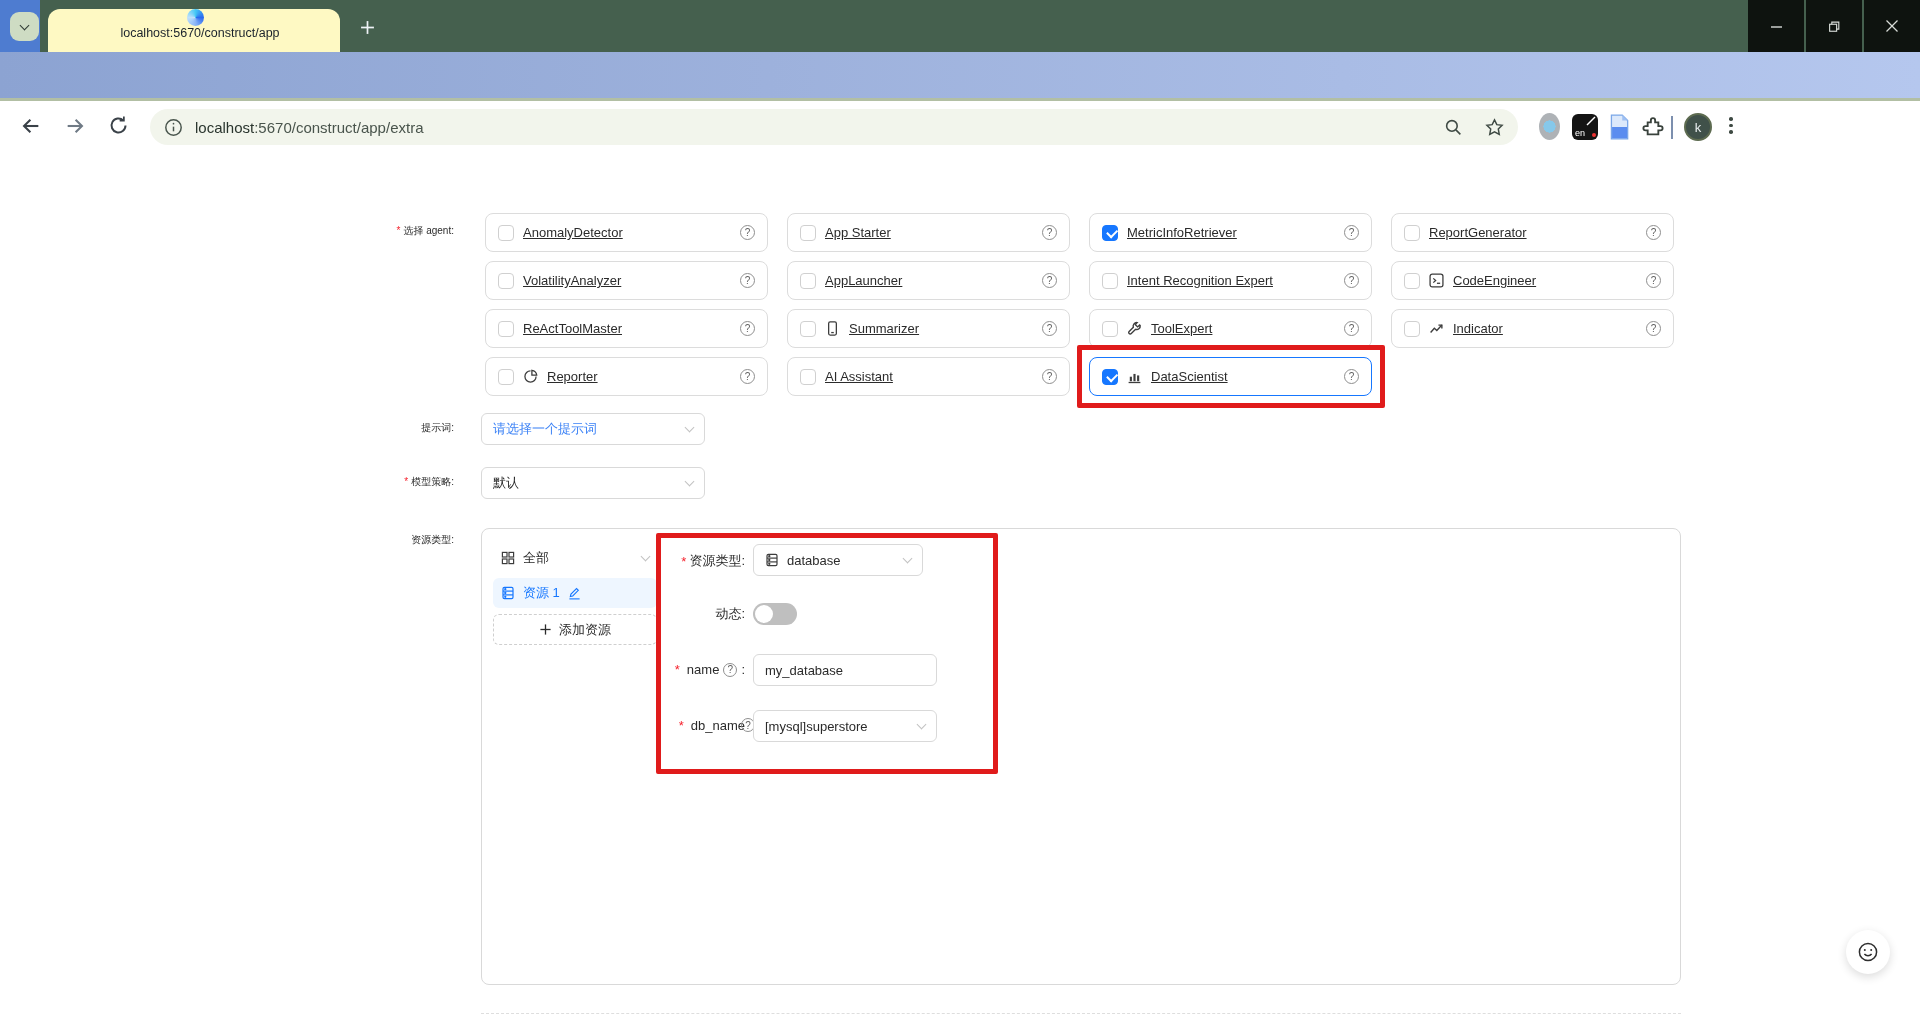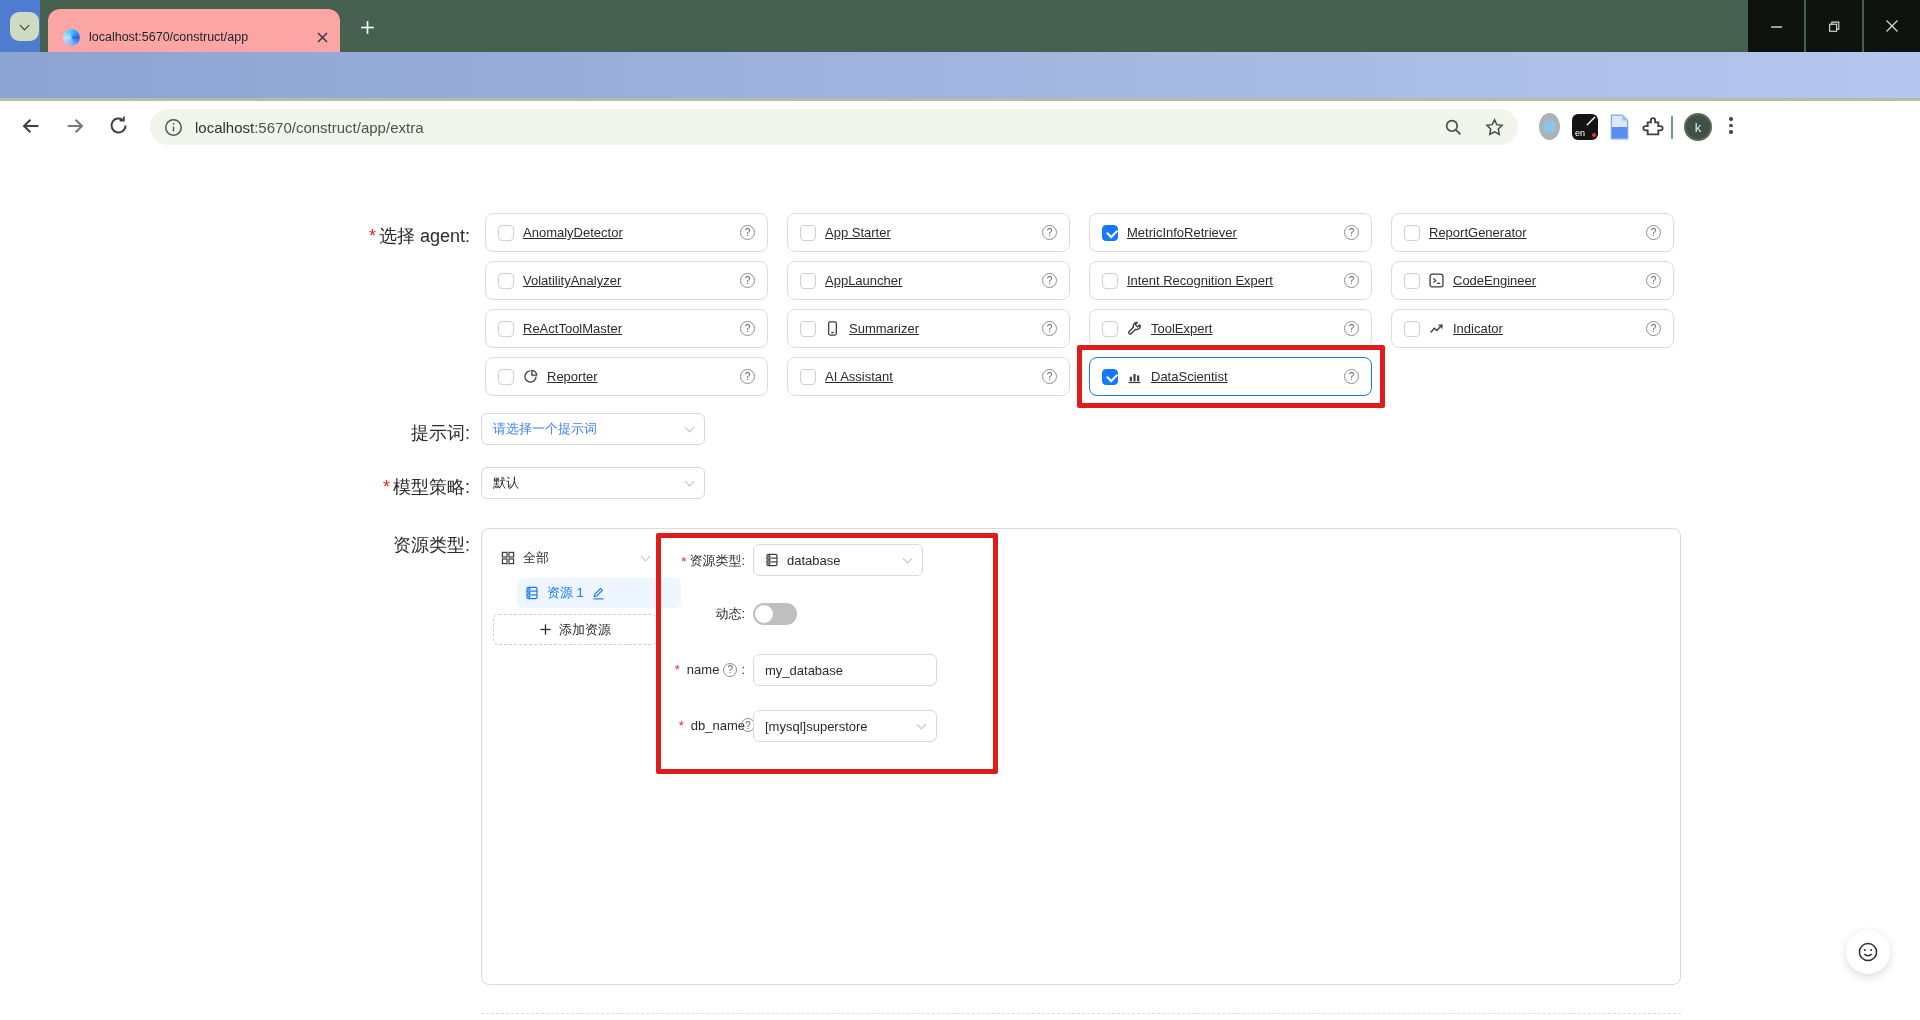--- a/index.html
+++ b/index.html
@@ -9,22 +9,22 @@
   #screen { position:relative; width:1920px; height:1020px; background:#fff; }
 
   
   #titlebar { left:0; top:0; width:1920px; height:52px; background:#45604e; }
   #corner-accent { left:0; top:0; width:40px; height:52px; background:#4e7cd0; }
   #tabsearch-btn { left:10px; top:12px; width:29px; height:29px; border-radius:9px;
     background:#cedcc3; display:flex; align-items:center; justify-content:center; }
   .chev { width:7px; height:7px; border-right:1.7px solid #c2c2c2; border-bottom:1.7px solid #c2c2c2;
     transform:rotate(45deg); margin-top:-3px; }
   #tabsearch-btn .chev { border-color:#2e3a33; }
-  #tab { left:48px; top:9px; width:292px; height:56px; background:#fca5a5;
-    border-radius:12px 12px 0 0; display:flex; align-items:center; padding:0 12px 0 15px; }
+  #tab { left:48px; top:9px; width:292px; height:56px; background:#fef9c3;
+    border-radius:12px 12px 0 0; display:flex; align-items:center; padding:0 12px 0 15px;flex-direction:column; }
   #tab-title { flex:1; font-size:12.5px; color:#1a222b; white-space:nowrap; overflow:hidden; margin-left:9px; }
   #favicon { width:17px; height:17px; border-radius:50%; flex:none;
     background:conic-gradient(#45c8f5,#2a69ef,#8ab5f8,#bfe0fb,#45c8f5); }
   #newtab-btn { left:356px; top:16px; width:22px; height:22px; display:flex; align-items:center; justify-content:center; }
   #win-controls { left:1748px; top:0; width:172px; height:52px; background:#0e130f; display:flex; }
   .win-btn { width:56px; height:52px; display:flex; align-items:center; justify-content:center; }
   .win-sep { width:2px; height:52px; background:#45604e; }
 
   #toolbar { left:0; top:52px; width:1920px; height:46px;
     background:linear-gradient(90deg,#8ca3d2,#9db1dc 40%,#b5c7ee); }
@@ -50,21 +50,21 @@
   
   #page-header { left:0; top:101px; width:1920px; height:65px; background:#fff; border-bottom:1px solid #ececec; }
   #logo-box { left:52px; top:114px; width:38px; height:38px; border:1px solid #ebebeb; border-radius:10px;
     display:flex; align-items:center; justify-content:center; background:#fff; }
   #app-title { left:100px; top:126px; font-size:13px; color:#1f1f1f; }
   #save-btn { left:1833px; top:122px; width:62px; height:31px; border-radius:6px; border:none;
     background:linear-gradient(90deg,#18d2e3,#1f6ff5); color:#fff; font-size:13px; letter-spacing:3px;
     display:flex; align-items:center; justify-content:center; cursor:pointer; }
 
   
-  .form-label { position:absolute; left:240px; width:230px; text-align:right; font-size:18px; color:#2b2b2b; }
+  .form-label { position:absolute; left:224px; width:230px; text-align:right; font-size:10px; color:#2b2b2b; }
   .req { color:#f5222d; margin-right:3px; }
 
   .agent-item { position:absolute; width:283px; height:39px; background:#fff; border:1px solid #dcdcdc;
     border-radius:8px; display:flex; align-items:center; padding:0 12px; gap:9px; cursor:pointer; }
   .agent-item.selected { border-color:#1677ff; }
   .agent-label { flex:1; font-size:13px; color:#2b2b2b; white-space:nowrap; overflow:hidden;text-decoration:underline; }
   .cb { width:16px; height:16px; border:1px solid #d0d0d0; border-radius:4px; background:#fff; flex:none; position:relative; }
   .cb.checked { background:#1677ff; border-color:#1677ff; }
   .cb.checked::after { content:""; position:absolute; left:3.5px; top:3.5px; width:8px; height:4.5px;
     border-left:2px solid #fff; border-bottom:2px solid #fff; transform:rotate(-45deg); }
@@ -75,21 +75,21 @@
   .red-box { position:absolute; border:5px solid #e01b1b; border-radius:2px; pointer-events:none; }
 
   .select-box { position:absolute; height:32px; background:#fff; border:1px solid #d9d9d9; border-radius:6px;
     display:flex; align-items:center; padding:0 11px; gap:8px; font-size:13px; color:#2b2b2b; cursor:pointer; }
   .select-box .chev { margin-left:auto; }
   .placeholder { color:#3b82f6; }
 
   #resource-panel { left:481px; top:528px; width:1200px; height:457px; border:1px solid #d9d9d9; border-radius:8px; background:#fff; }
   .tree-row { position:absolute; left:493px; width:164px; height:30px; display:flex; align-items:center;
     padding:0 8px; gap:8px; font-size:13px; color:#2b2b2b; border-radius:6px; cursor:pointer; }
-  .tree-row.active { background:#eef6ff; color:#1677ff;margin-left:24px; }
+  .tree-row.active { background:#eef6ff; color:#1677ff; }
   #add-resource { position:absolute; left:493px; top:614px; width:164px; height:31px; border:1px dashed #cfcfcf;
     border-radius:6px; background:#fff; display:flex; align-items:center; justify-content:center; gap:7px;
     font-size:13px; color:#2b2b2b; cursor:pointer; }
 
   .res-label { position:absolute; left:520px; width:225px; text-align:right; font-size:13px; color:#2b2b2b;
     display:flex; justify-content:flex-end; align-items:center; }
   .toggle { position:absolute; left:753px; width:44px; height:22px; border-radius:11px; background:#bfbfbf; cursor:pointer; }
   .toggle::after { content:""; position:absolute; left:2px; top:2px; width:18px; height:18px; border-radius:50%; background:#fff; }
   #name-input { position:absolute; left:753px; top:654px; width:184px; height:32px; border:1px solid #d9d9d9;
     border-radius:6px; padding:0 11px; font-size:13px; color:#2b2b2b; background:#fff;

